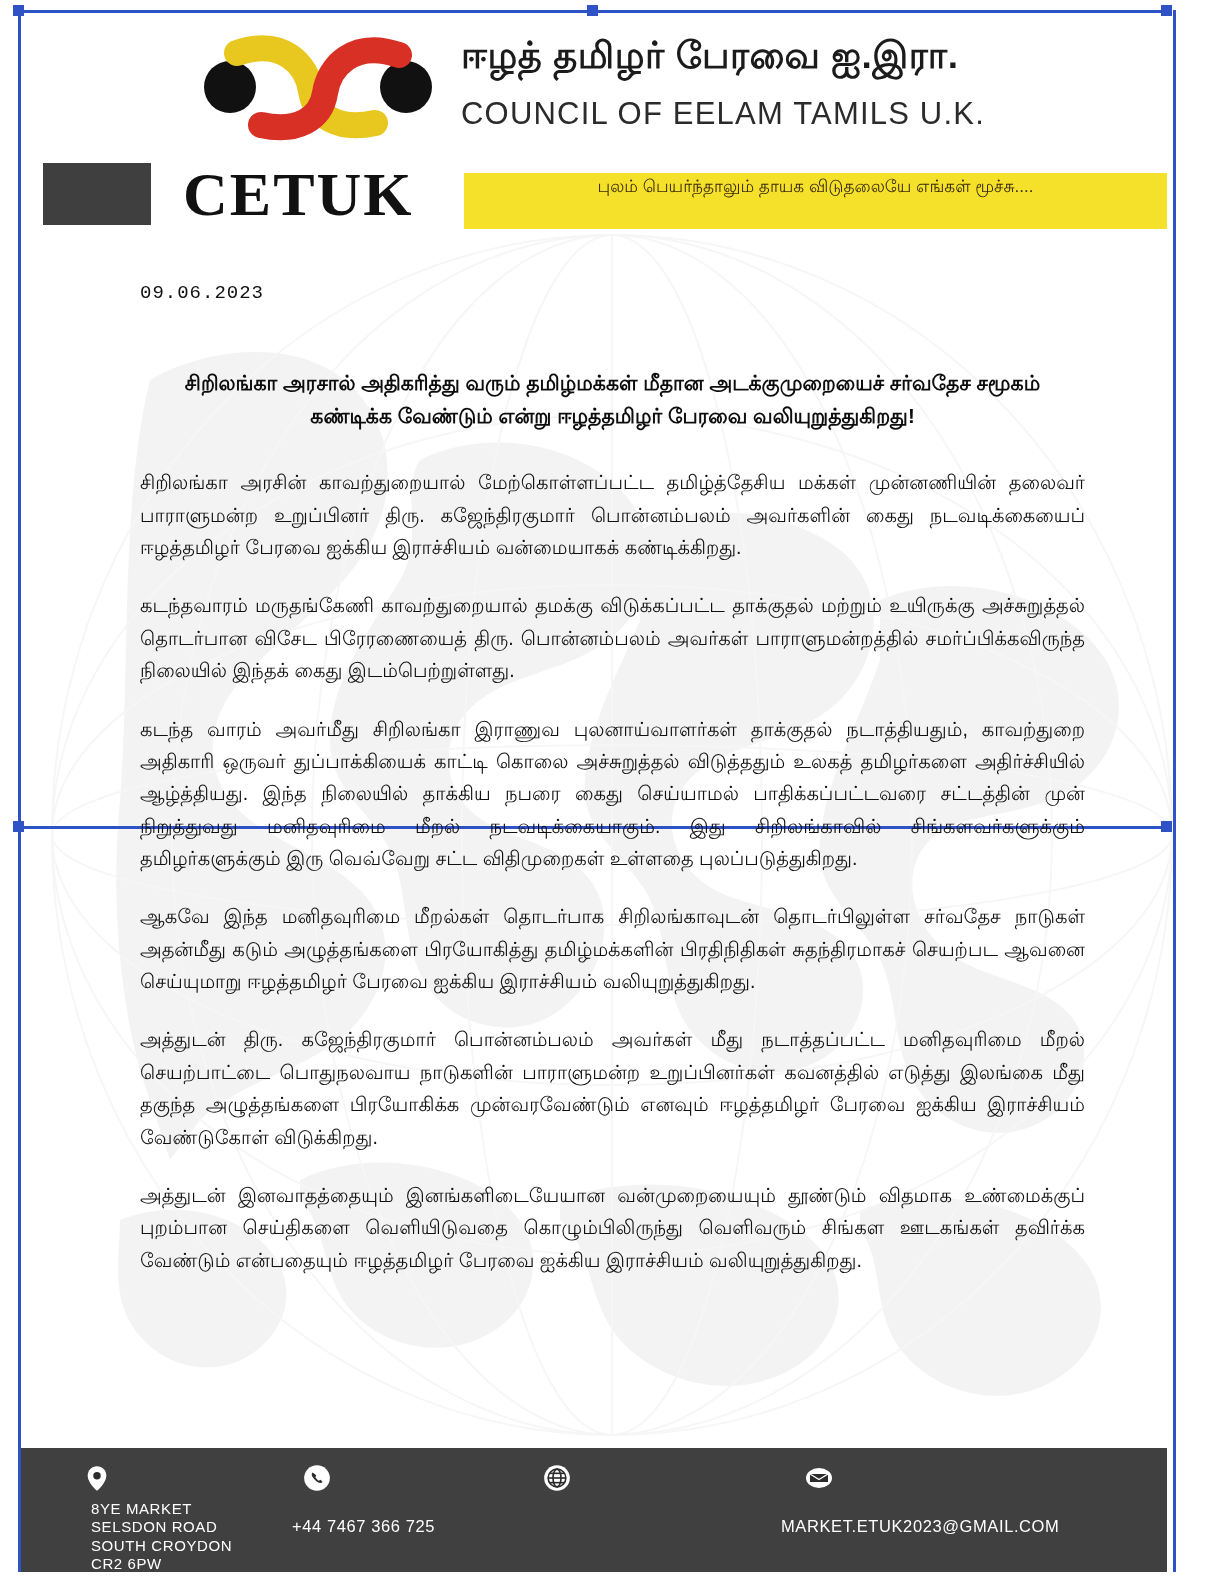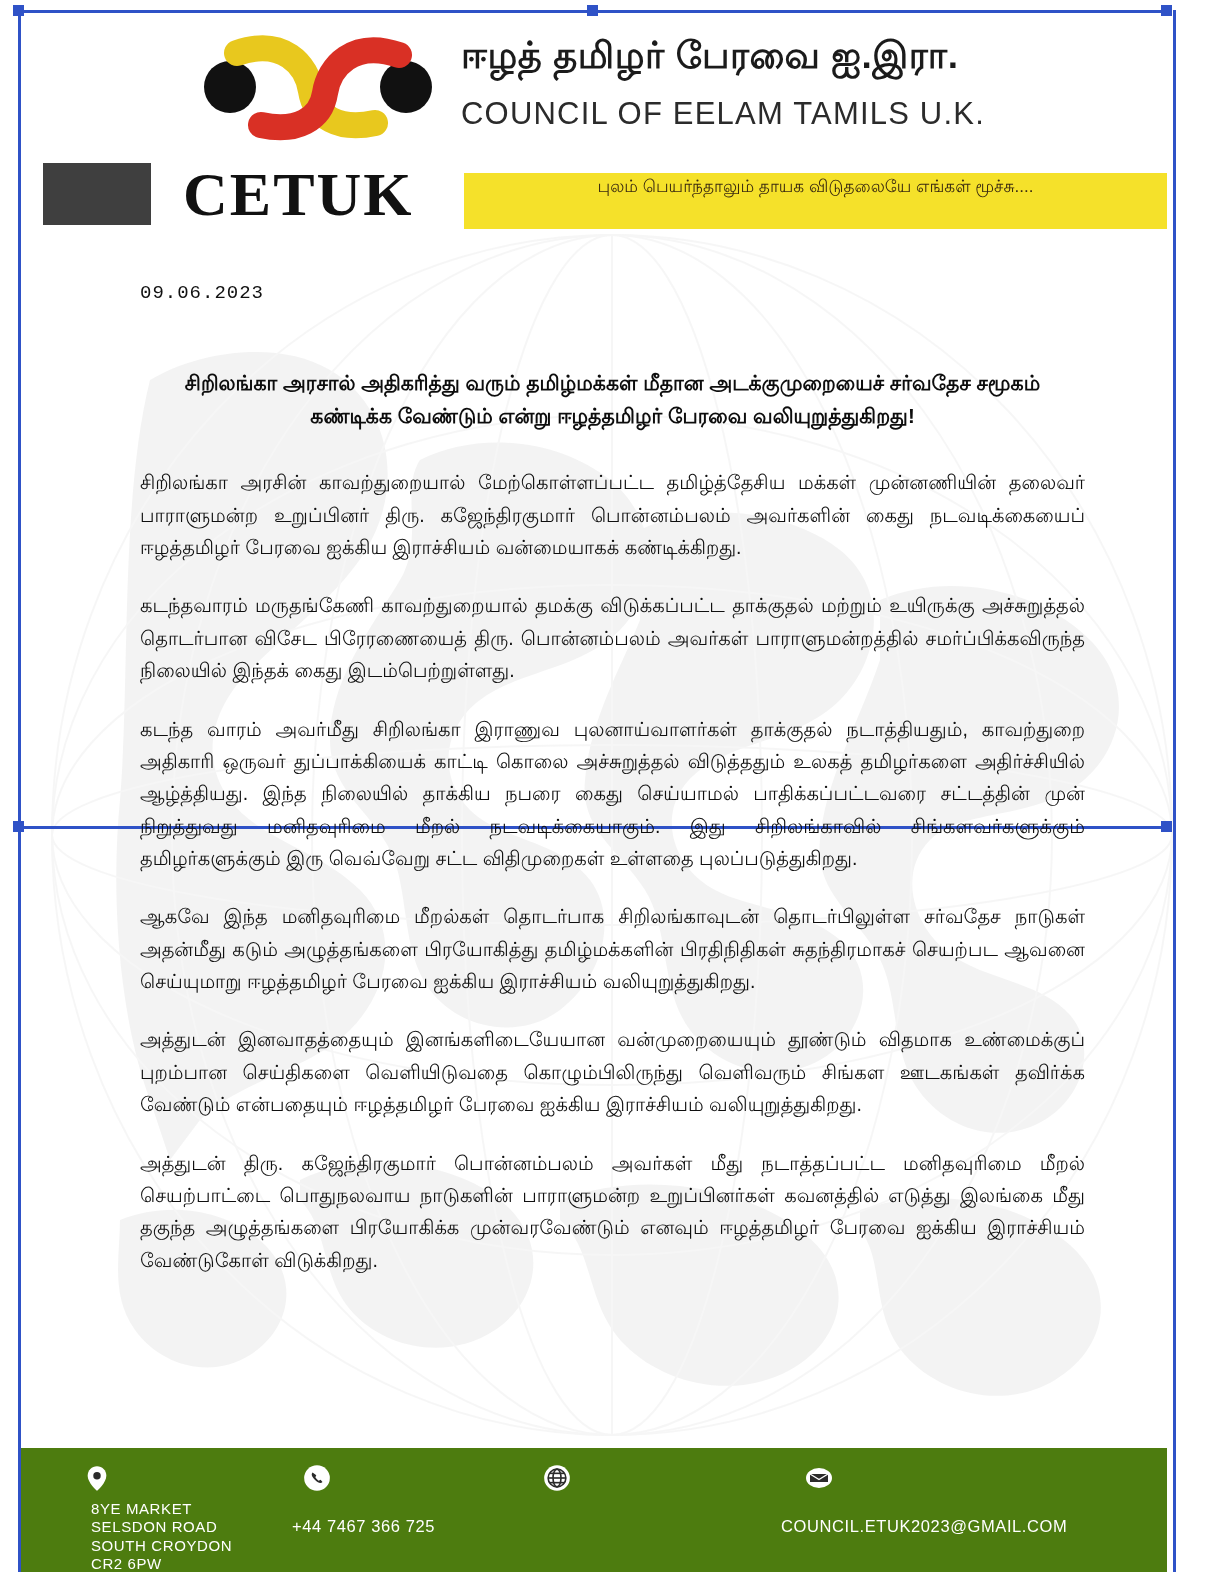--- a/index.html
+++ b/index.html
@@ -182,21 +182,21 @@
   }
   .para.first { margin-top: 34px; }
 
   
   .footer {
     position: absolute;
     left: 21px;
     top: 1448px;
     width: 1146px;
     height: 124px;
-    background: #4d7c0f;
+    background: #404040;
     color: #ffffff;
   }
   .fcol {
     position: absolute;
     top: 0;
     height: 124px;
   }
   .fcol .ic {
     position: absolute;
     top: 16px;
@@ -286,22 +286,22 @@
 
   <div class="content">
     <p class="doc-date">09.06.2023</p>
 
     <h1 class="headline">சிறிலங்கா அரசால் அதிகரித்து வரும் தமிழ்மக்கள் மீதான அடக்குமுறையைச் சர்வதேச சமூகம் கண்டிக்க வேண்டும் என்று ஈழத்தமிழர் பேரவை வலியுறுத்துகிறது!</h1>
 
     <p class="para first">சிறிலங்கா அரசின் காவற்துறையால் மேற்கொள்ளப்பட்ட தமிழ்த்தேசிய மக்கள் முன்னணியின் தலைவர் பாராளுமன்ற உறுப்பினர் திரு. கஜேந்திரகுமார் பொன்னம்பலம் அவர்களின் கைது நடவடிக்கையைப் ஈழத்தமிழர் பேரவை ஐக்கிய இராச்சியம் வன்மையாகக் கண்டிக்கிறது.</p>
     <p class="para">கடந்தவாரம் மருதங்கேணி காவற்துறையால் தமக்கு விடுக்கப்பட்ட தாக்குதல் மற்றும் உயிருக்கு அச்சுறுத்தல் தொடர்பான விசேட பிரேரணையைத் திரு. பொன்னம்பலம் அவர்கள் பாராளுமன்றத்தில் சமர்ப்பிக்கவிருந்த நிலையில் இந்தக் கைது இடம்பெற்றுள்ளது.</p>
     <p class="para">கடந்த வாரம் அவர்மீது சிறிலங்கா இராணுவ புலனாய்வாளர்கள் தாக்குதல் நடாத்தியதும், காவற்துறை அதிகாரி ஒருவர் துப்பாக்கியைக் காட்டி கொலை அச்சுறுத்தல் விடுத்ததும் உலகத் தமிழர்களை அதிர்ச்சியில் ஆழ்த்தியது. இந்த நிலையில் தாக்கிய நபரை கைது செய்யாமல் பாதிக்கப்பட்டவரை சட்டத்தின் முன் நிறுத்துவது மனிதவுரிமை மீறல் நடவடிக்கையாகும். இது சிறிலங்காவில் சிங்களவர்களுக்கும் தமிழர்களுக்கும் இரு வெவ்வேறு சட்ட விதிமுறைகள் உள்ளதை புலப்படுத்துகிறது.</p>
     <p class="para">ஆகவே இந்த மனிதவுரிமை மீறல்கள் தொடர்பாக சிறிலங்காவுடன் தொடர்பிலுள்ள சர்வதேச நாடுகள் அதன்மீது கடும் அழுத்தங்களை பிரயோகித்து தமிழ்மக்களின் பிரதிநிதிகள் சுதந்திரமாகச் செயற்பட ஆவனை செய்யுமாறு ஈழத்தமிழர் பேரவை ஐக்கிய இராச்சியம் வலியுறுத்துகிறது.</p>
+    <p class="para">அத்துடன் திரு. கஜேந்திரகுமார் பொன்னம்பலம் அவர்கள் மீது நடாத்தப்பட்ட மனிதவுரிமை மீறல் செயற்பாட்டை பொதுநலவாய நாடுகளின் பாராளுமன்ற உறுப்பினர்கள் கவனத்தில் எடுத்து இலங்கை மீது தகுந்த அழுத்தங்களை பிரயோகிக்க முன்வரவேண்டும் எனவும் ஈழத்தமிழர் பேரவை ஐக்கிய இராச்சியம் வேண்டுகோள் விடுக்கிறது.</p>
     <p class="para">அத்துடன் இனவாதத்தையும் இனங்களிடையேயான வன்முறையையும் தூண்டும் விதமாக உண்மைக்குப் புறம்பான செய்திகளை வெளியிடுவதை கொழும்பிலிருந்து வெளிவரும் சிங்கள ஊடகங்கள் தவிர்க்க வேண்டும் என்பதையும் ஈழத்தமிழர் பேரவை ஐக்கிய இராச்சியம் வலியுறுத்துகிறது.</p>
-    <p class="para">அத்துடன் திரு. கஜேந்திரகுமார் பொன்னம்பலம் அவர்கள் மீது நடாத்தப்பட்ட மனிதவுரிமை மீறல் செயற்பாட்டை பொதுநலவாய நாடுகளின் பாராளுமன்ற உறுப்பினர்கள் கவனத்தில் எடுத்து இலங்கை மீது தகுந்த அழுத்தங்களை பிரயோகிக்க முன்வரவேண்டும் எனவும் ஈழத்தமிழர் பேரவை ஐக்கிய இராச்சியம் வேண்டுகோள் விடுக்கிறது.</p>
   </div>
 
   <div class="footer">
 
     <div class="fcol fcol-address">
       <svg class="ic" viewBox="0 0 24 24">
         <path d="M12 2 C7.6 2 4 5.6 4 10 C4 16 12 23 12 23 C12 23 20 16 20 10 C20 5.6 16.4 2 12 2 Z" fill="#ffffff"></path>
         <circle cx="12" cy="10" r="3.2" fill="#2b2b2b"></circle>
       </svg>
       <div class="txt" style="white-space: pre-line;">8YE MARKET
@@ -330,18 +330,18 @@
         </g>
       </svg>
     </div>
 
     <div class="fcol fcol-mail">
       <svg class="ic" viewBox="0 0 28 24">
         <ellipse cx="14" cy="12" rx="13" ry="10" fill="#ffffff"></ellipse>
         <path d="M5 8 H23 V16 H5 Z" fill="#2b2b2b"></path>
         <path d="M5 8 L14 13.5 L23 8" fill="none" stroke="#ffffff" stroke-width="1.4"></path>
       </svg>
-      <div class="txt">COUNCIL.ETUK2023@GMAIL.COM</div>
+      <div class="txt">MARKET.ETUK2023@GMAIL.COM</div>
     </div>
 
   </div>
 
 </div>
 
 </body></html>

